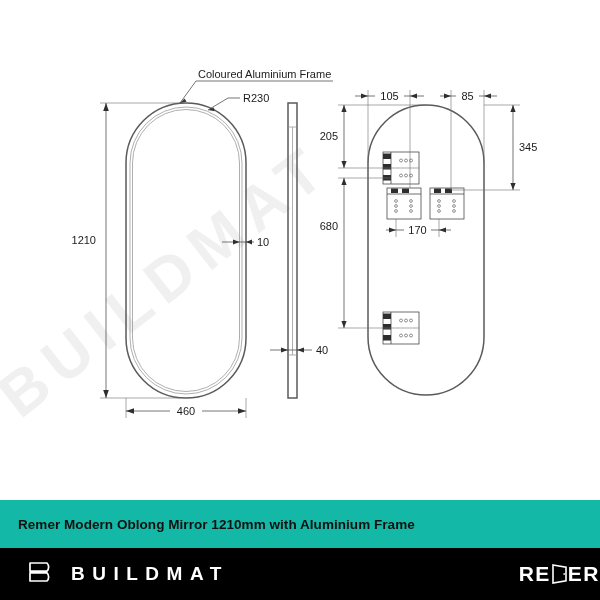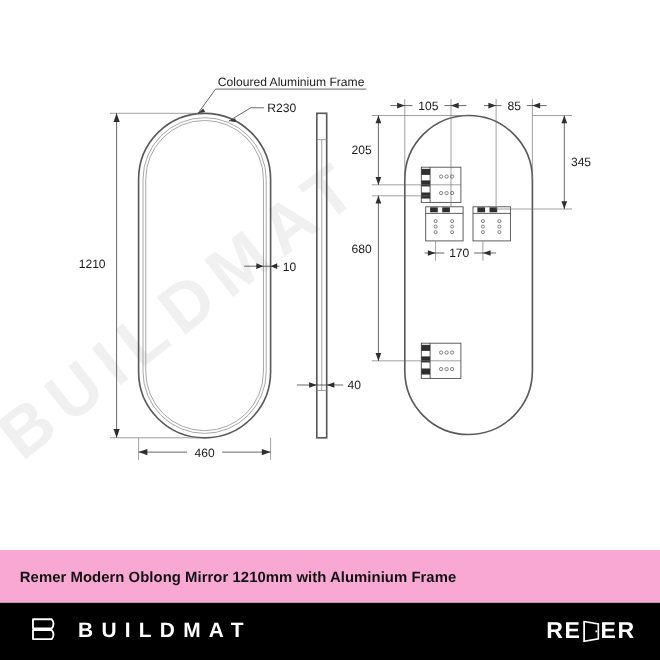--- a/index.html
+++ b/index.html
@@ -81,21 +81,21 @@
     stroke: #4a4a4a;
     stroke-width: 0.6;
     fill: #ffffff;
   }
   #caption-bar {
     position: absolute;
     left: 0;
     top: 500px;
     width: 600px;
     height: 48px;
-    background: #f9a8d4;
+    background: #14b8a6;
     display: flex;
     align-items: center;
   }
   #caption-text {
     padding-left: 18px;
     font-family: "Liberation Sans", sans-serif;
     font-size: 13.5px;
     font-weight: bold;
     color: #111111;
     letter-spacing: 0.05px;
@@ -118,21 +118,20 @@
   }
   #brand-wordmark {
     font-family: "Liberation Sans", sans-serif;
     font-size: 19px;
     font-weight: bold;
     color: #ffffff;
     letter-spacing: 7.5px;
     margin-left: 14px;
   }
   #brand-right {
-    padding-right: 22px;
     display: flex;
     align-items: center;
   }
   #remer-wordmark {
     font-family: "Liberation Sans", sans-serif;
     font-size: 21px;
     font-weight: bold;
     color: #ffffff;
     letter-spacing: 1.5px;
     display: flex;

